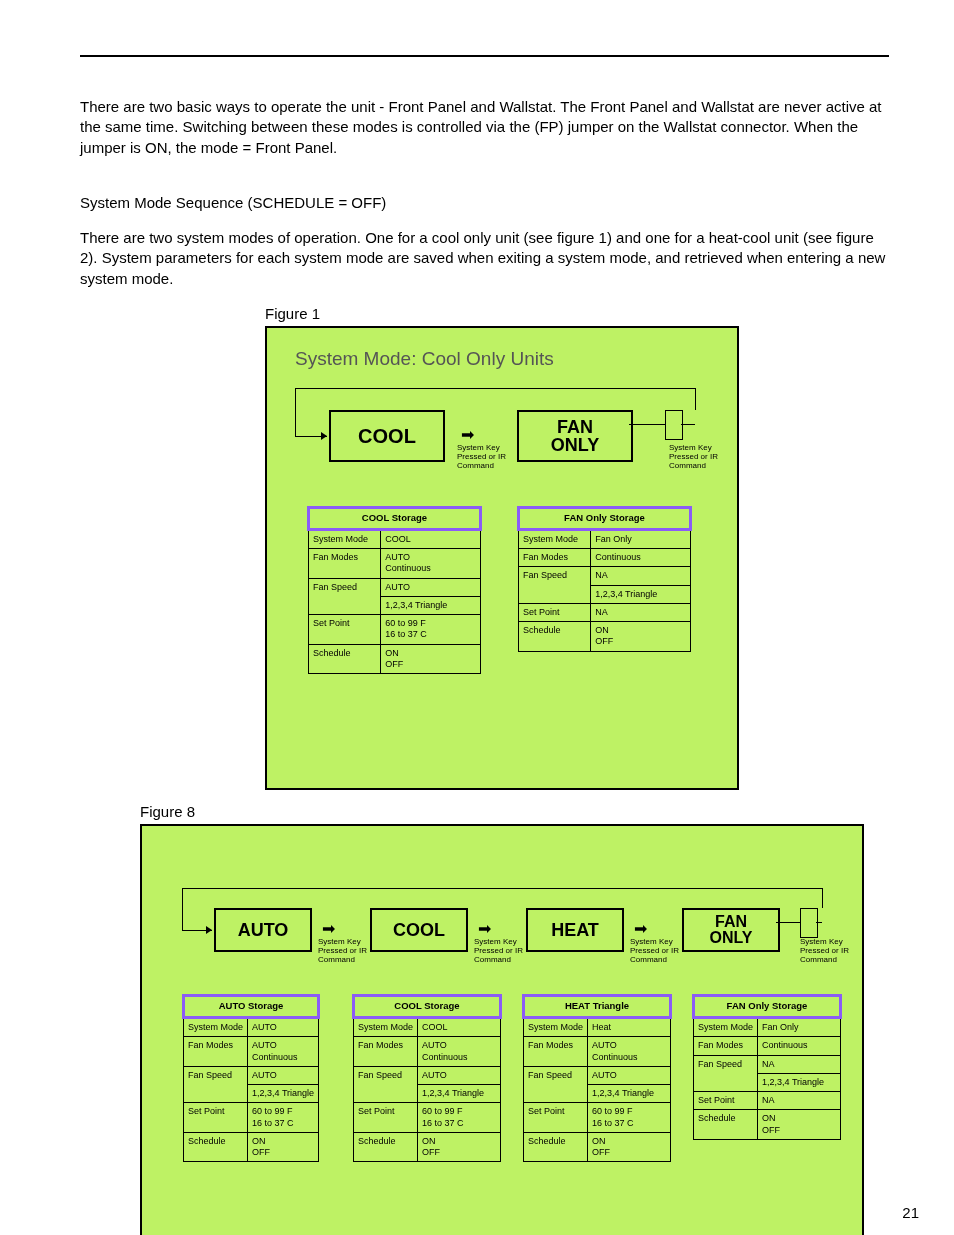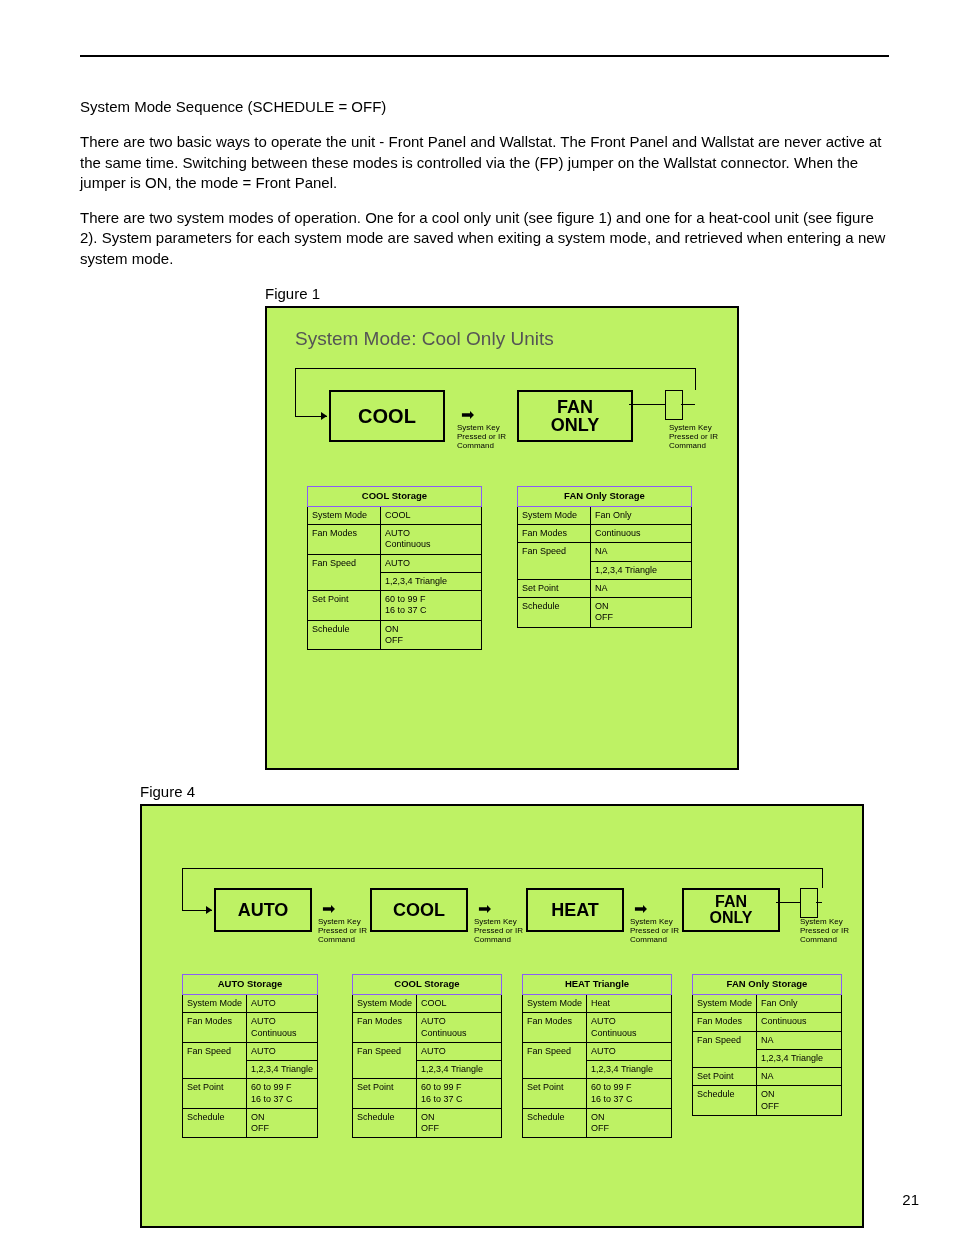--- a/index.html
+++ b/index.html
@@ -11,35 +11,35 @@
   .fig2-wrap{margin-left:60px;}
   .figure{border:2px solid #000;background:#bef264;}
   .fig1{width:470px;height:460px;position:relative;}
   .fig2{width:720px;height:420px;position:relative;}
   .fig-title{position:absolute;font-size:19px;color:#555;}
   .bigbox{border:2px solid #000;position:absolute;display:flex;align-items:center;justify-content:center;font-weight:bold;font-size:20px;}
   .smallbox{border:1px solid #000;position:absolute;width:16px;height:28px;}
   .arrow{position:absolute;font-size:16px;}
   .caption{position:absolute;font-size:8px;line-height:1.1;max-width:52px;}
   .tbl{position:absolute;border:1px solid #000;border-collapse:collapse;font-size:9px;}
-  .tbl th{border:1px solid #8b5cf6;padding:3px 4px;font-weight:bold;text-align:center;font-size:9.5px;}
+  .tbl th{border:3px solid #8b5cf6;padding:3px 4px;font-weight:bold;text-align:center;font-size:9.5px;}
   .tbl td{border:1px solid #000;padding:3px 4px;vertical-align:top;line-height:1.25;}
   .hline{position:absolute;background:#000;height:1px;}
   .vline{position:absolute;background:#000;width:1px;}
   .ah-l{position:absolute;width:0;height:0;border-top:4px solid transparent;border-bottom:4px solid transparent;border-right:6px solid #000;}
 </style>
 </head>
 <body>
 
 <div class="page">
   <div class="rule"></div>
 
+  <p>There are two basic ways to operate the unit - Front Panel and Wallstat. The Front Panel and Wallstat are never active at the same time. Switching between these modes is controlled via the (FP) jumper on the Wallstat connector. When the jumper is ON, the mode = Front Panel.</p>
+
   <p style="margin-top:35px;">System Mode Sequence (SCHEDULE = OFF)</p>
-
-  <p>There are two basic ways to operate the unit - Front Panel and Wallstat. The Front Panel and Wallstat are never active at the same time. Switching between these modes is controlled via the (FP) jumper on the Wallstat connector. When the jumper is ON, the mode = Front Panel.</p>
 
   <p>There are two system modes of operation. One for a cool only unit (see figure 1) and one for a heat-cool unit (see figure 2). System parameters for each system mode are saved when exiting a system mode, and retrieved when entering a new system mode.</p>
 
   <div class="fig1-wrap">
     <div class="fig-label">Figure 1</div>
     <div class="figure fig1">
       <div class="fig-title" style="left:28px;top:18px;">System Mode: Cool Only Units</div>
 
       <div class="hline" style="left:28px;top:60px;width:400px;"></div>
       <div class="vline" style="left:28px;top:60px;height:48px;"></div>
@@ -130,21 +130,21 @@
               <td style="white-space: pre; width: 42%;">Schedule</td>
               <td style="white-space: pre;">ON
 OFF</td>
             </tr>
           </tbody>
       </table>
     </div>
   </div>
 
   <div class="fig2-wrap">
-    <div class="fig-label" style="margin-top:12px;">Figure 4</div>
+    <div class="fig-label" style="margin-top:12px;">Figure 8</div>
     <div class="figure fig2">
 
       <div class="hline" style="left:40px;top:62px;width:640px;"></div>
       <div class="vline" style="left:40px;top:62px;height:42px;"></div>
       <div class="hline" style="left:40px;top:104px;width:30px;"></div>
       <div class="ah-l" style="left:64px;top:100px;border-right:none;border-left:6px solid #000;"></div>
       <div class="vline" style="left:680px;top:62px;height:20px;"></div>
 
       <div class="bigbox" style="left:72px;top:82px;font-size:18px;width:94px;height:40px;">AUTO</div>
       <span class="arrow" style="left:180px;top:92px;">➡</span>

